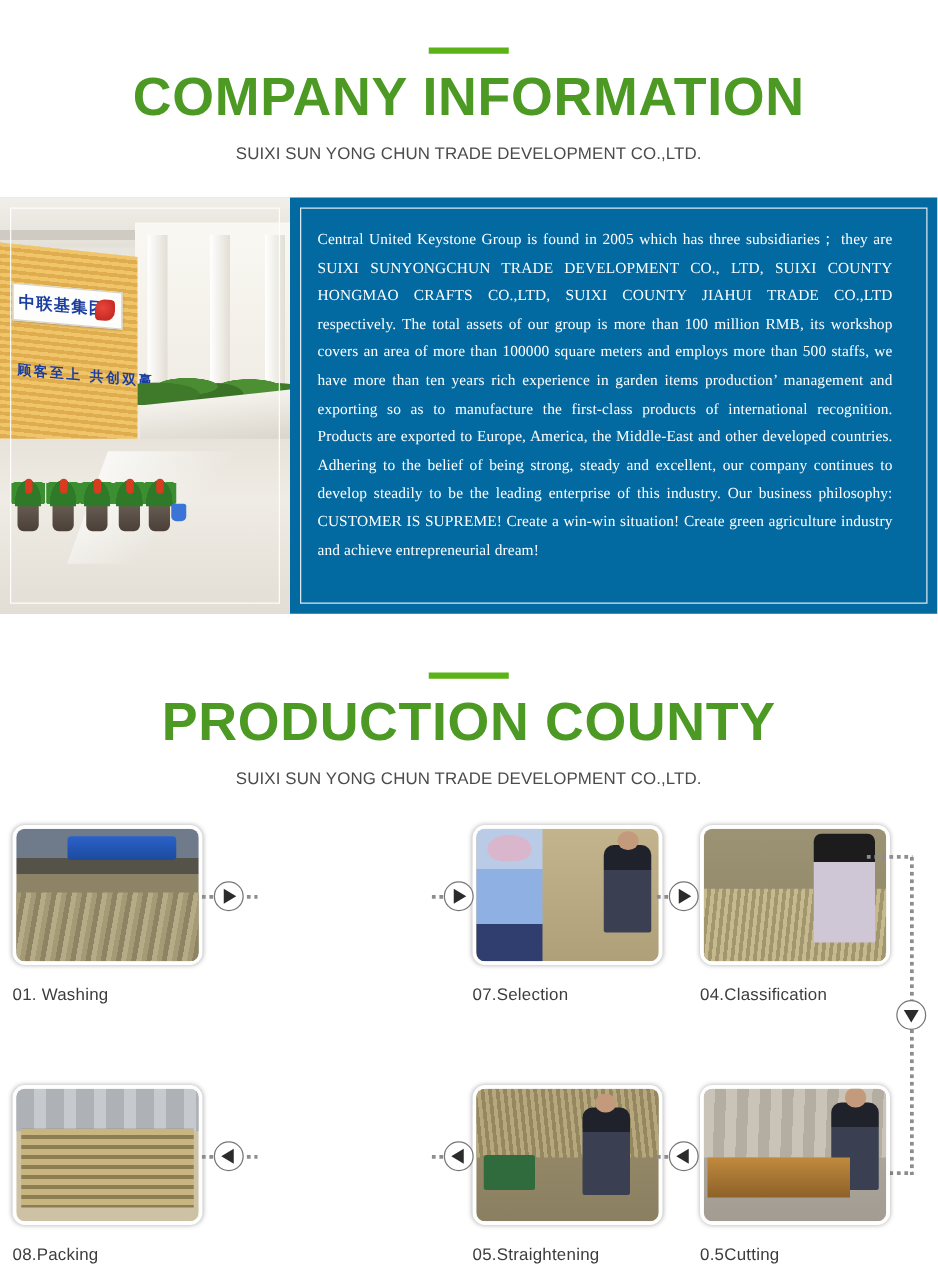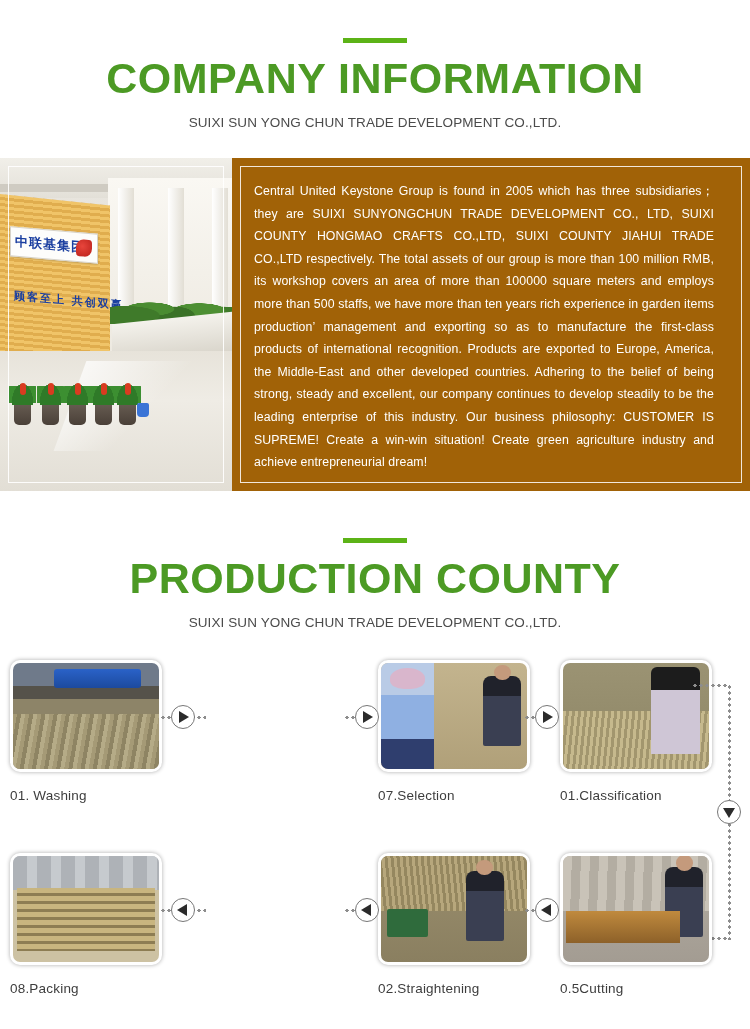--- a/index.html
+++ b/index.html
@@ -145,44 +145,45 @@
     content: ""; position: absolute; left: 6px; bottom: 30px; width: 6px; height: 12px;
     background: #d93b20; border-radius: 3px;
   }
   .lobby .bucket {
     position: absolute; left: 137px; bottom: 74px; width: 12px; height: 14px;
     background: #3a74d6; border-radius: 2px 2px 4px 4px;
   }
 
   .banner-text {
     width: 518px; height: 333px;
-    background: #a16207;
+    background: #0369a1;
     position: relative;
     padding: 22px 36px 18px 22px;
+    font-family: Liberation Serif, serif;
   }
   .banner-text .txt-frame {
     position: absolute; left: 8px; top: 8px; right: 8px; bottom: 8px;
     border: 1px solid rgba(255,255,255,0.85);
     pointer-events: none;
   }
   .banner-text p {
     position: relative;
     color: #ffffff;
     font-size: 12.3px;
     line-height: 22.6px;
     text-align: justify;
     text-justify: inter-word;
     letter-spacing: 0.1px;
   }
 
   
   .process { position: absolute; left: 0; top: 660px; width: 750px; height: 369px; }
   .row { position: absolute; left: 0; width: 750px; height: 150px; }
   .row1 { top: 0px; }
-  .row2 { top: 193px; padding-left: 42px; }
+  .row2 { top: 208px; padding-left: 42px; }
 
   .cell { position: absolute; width: 152px; }
   .c1 { left: 10px; }
   .c2 { left: 194px; }
   .c3 { left: 378px; }
   .c4 { left: 560px; }
 
   .card {
     width: 152px; height: 112px;
     background: #fff;
@@ -464,21 +465,21 @@
         <div class="dots"></div>
         <div class="arrow-circle">
           <div class="tri-right"></div>
         </div>
       </div>
 
       <div class="cell c4">
         <div class="card">
           <div class="photo ph-class"></div>
         </div>
-        <div class="caption">01.Classification</div>
+        <div class="caption">04.Classification</div>
       </div>
 
     </div>
 
     <div class="wrap">
       <div class="hdots-top"></div>
       <div class="vdots"></div>
       <div class="hdots-bot"></div>
       <div class="arrow-circle">
         <div class="tri-down"></div>
@@ -508,21 +509,21 @@
           <div class="tri-left"></div>
         </div>
       </div>
 
       <div class="cell c3">
         <div class="card">
           <div class="photo ph-str">
             <div class="fig-person p-str"></div>
           </div>
         </div>
-        <div class="caption">02.Straightening</div>
+        <div class="caption">05.Straightening</div>
       </div>
 
       <div class="conn cn-c">
         <div class="dots"></div>
         <div class="arrow-circle">
           <div class="tri-left"></div>
         </div>
       </div>
 
       <div class="cell c4">

